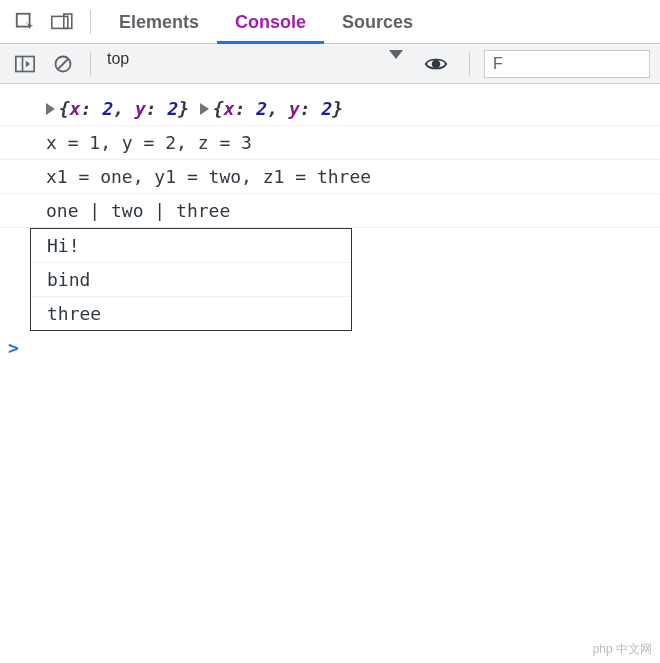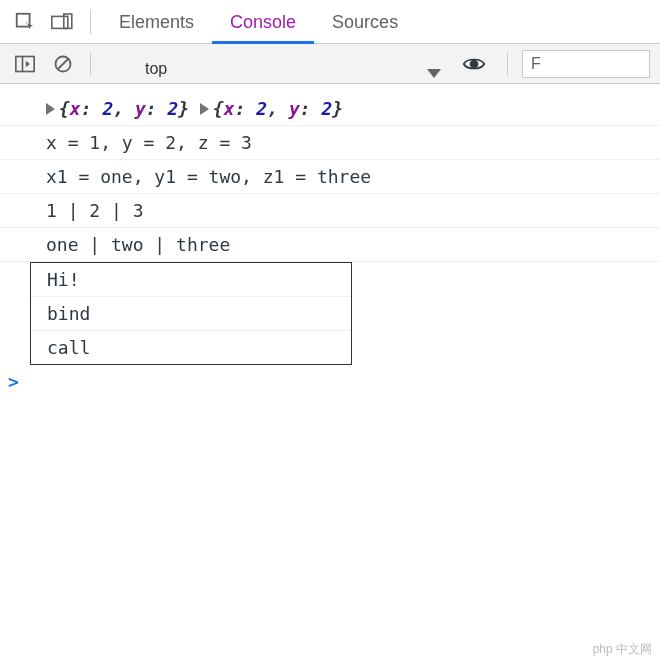--- a/index.html
+++ b/index.html
@@ -10,20 +10,21 @@
       width: 660px;
       overflow: hidden;
       color: #333;
     }
     .tabbar {
       display: flex;
       align-items: center;
       height: 44px;
       border-bottom: 1px solid #ccc;
       padding: 9px 10px;
+      font-weight: bold;
     }
     .icon-btn {
       width: 30px;
       height: 30px;
       display: flex;
       align-items: center;
       justify-content: center;
       color: #5f6368;
       cursor: pointer;
       margin-right: 8px;
@@ -50,30 +51,29 @@
     .subbar {
       display: flex;
       align-items: center;
       height: 40px;
       border-bottom: 1px solid #ccc;
       padding: 0 10px;
       background: #f1f3f4;
     }
     .context-select {
       display: flex;
-      align-items: flex-end;
+      align-items: flex-start;
       justify-content: space-between;
       min-width: 310px;
       height: 28px;
       padding: 0 8px 0 6px;
       cursor: pointer;
       color: #333;
       font-size: 16px;
       background: transparent;
-      margin-left: 38px;
     }
     .context-select .triangle {
       width: 0; height: 0;
       border-left: 7px solid transparent;
       border-right: 7px solid transparent;
       border-top: 9px solid #5f6368;
     }
     .eye-icon { margin: 0 14px 0 10px; }
     .filter-box {
       height: 28px;
@@ -187,23 +187,22 @@
     </svg>
   </div>
   <div class="divider"></div>
   <div class="filter-box">F</div>
 </div>
 
 <div class="console-body">
   <div class="log-line"><span class="obj-expander"></span><span class="ital">{<span class="obj-key">x</span>: <span class="obj-val">2</span>, <span class="obj-key">y</span>: <span class="obj-val">2</span>}</span> <span class="obj-expander"></span><span class="ital">{<span class="obj-key">x</span>: <span class="obj-val">2</span>, <span class="obj-key">y</span>: <span class="obj-val">2</span>}</span></div>
   <div class="log-line">x = 1, y = 2, z = 3</div>
   <div class="log-line">x1 = one, y1 = two, z1 = three</div>
-  <div class="log-line">1 | 2 | 3</div>
   <div class="log-line">one | two | three</div>
   <div class="bordered-group">
     <div class="log-line">Hi!</div>
     <div class="log-line">bind</div>
-    <div class="log-line">call</div>
+    <div class="log-line">three</div>
   </div>
   <div class="prompt-line">&gt;</div>
 </div>
 
 <div class="watermark">php 中文网</div>
 
 </body></html>

